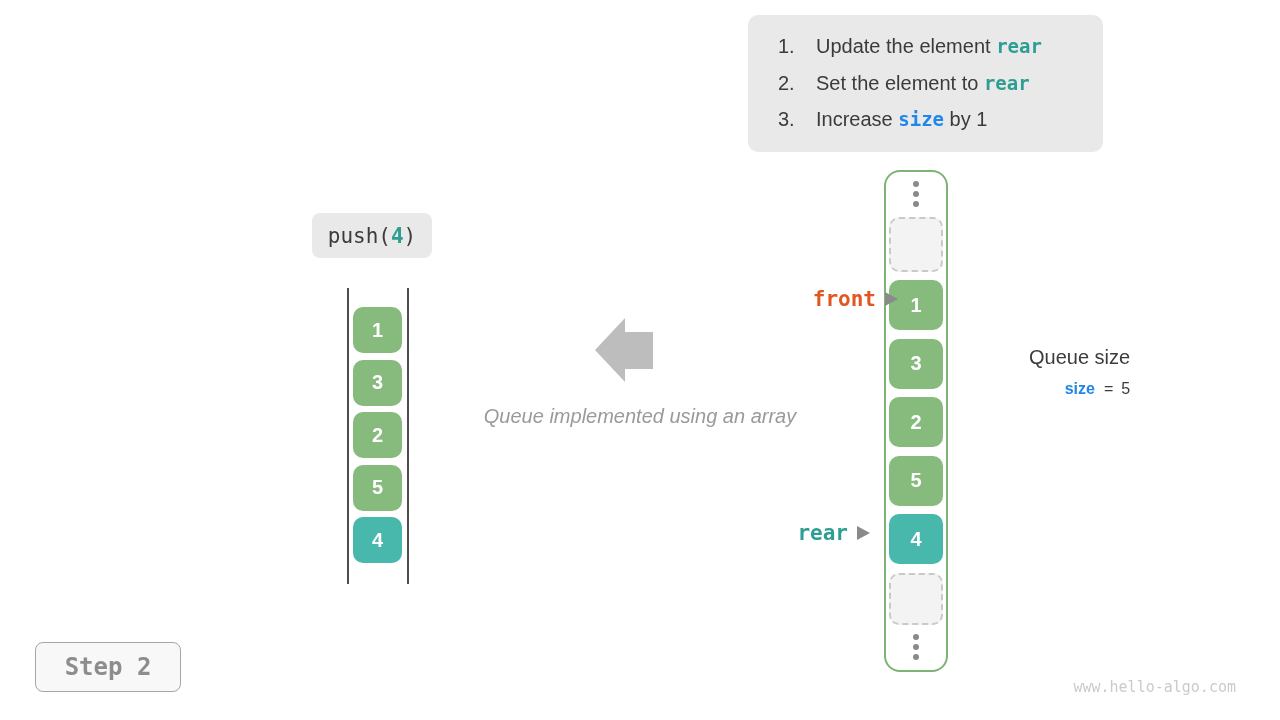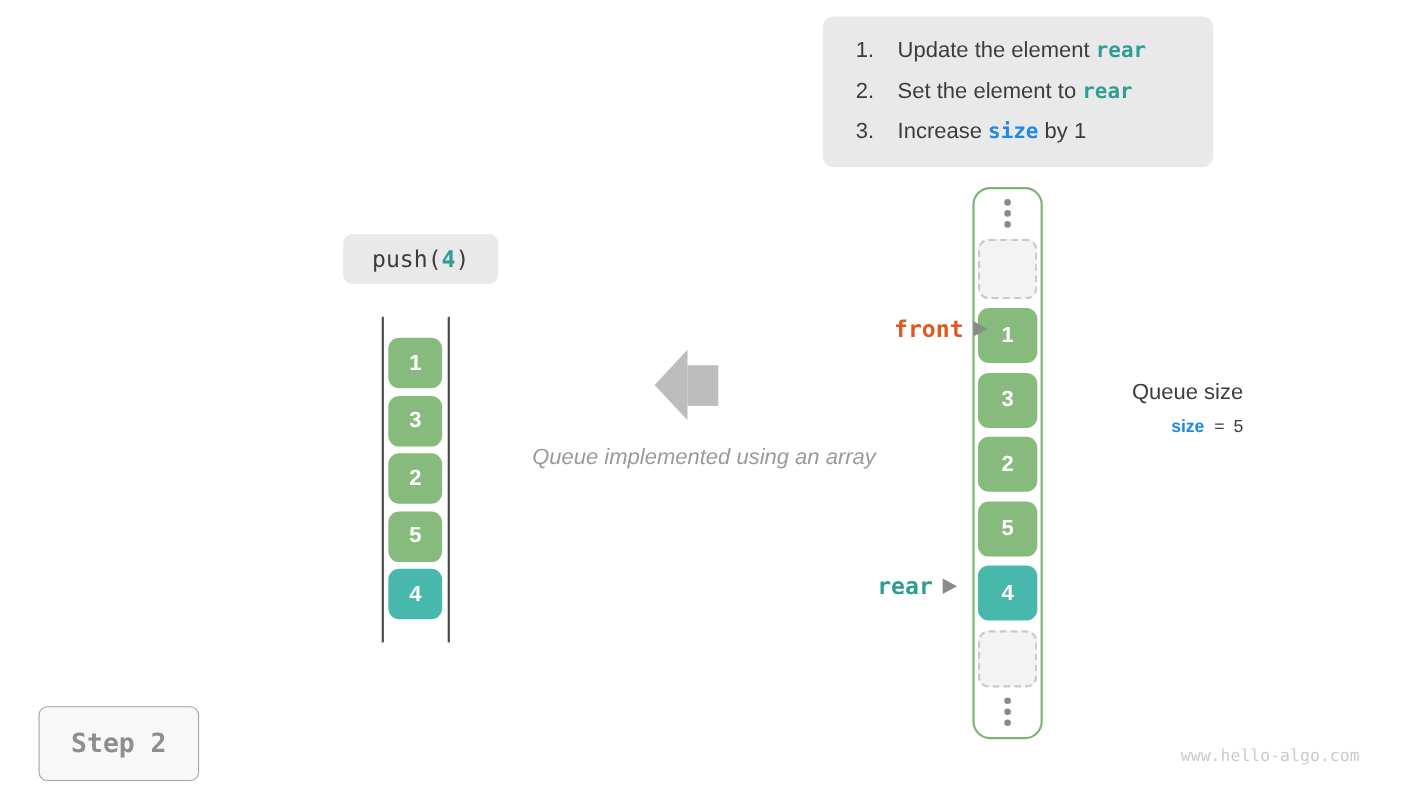--- a/index.html
+++ b/index.html
@@ -14,21 +14,21 @@
     color: #3b3b3b; font-size: 20px;
   }
   .instr-line { display: flex; align-items: baseline; height: 36.5px; line-height: 36.5px; }
   .instr-num { width: 38px; flex: 0 0 38px; }
   .code { font-family: "DejaVu Sans Mono", monospace; font-weight: bold; font-size: 19px; }
   .code-teal { color: #2f9e92; }
   .code-blue { color: #2187e8; }
 
   
   .push-label {
-    position: absolute; left: 312px; top: 213px; width: 141px; height: 45px;
+    position: absolute; left: 312px; top: 213px; width: 120px; height: 45px;
     background: #e9e9e9; border-radius: 8px;
     display: flex; align-items: center; justify-content: center;
     font-family: "DejaVu Sans Mono", monospace; font-size: 21px; color: #3c3c3c;
   }
   .push-arg { color: #2f9e92; font-weight: bold; }
 
   
   .stack-line { position: absolute; width: 1.5px; background: #4d4d4d; top: 288px; height: 296px; }
   .stack-line.left { left: 347px; }
   .stack-line.right { left: 407px; }
@@ -91,21 +91,21 @@
 
   
   .queue-size { position: absolute; left: 1029px; top: 344px; text-align: right; }
   .qs-title { font-size: 20px; color: #3c3c3c; line-height: 26px; }
   .qs-expr { margin-top: 10px; font-family: Liberation Sans, sans-serif; font-size: 16px; color: #3c3c3c; }
   .qs-var { color: #2187e8; font-weight: bold; }
   .qs-eq { margin: 0 8px 0 9px; }
 
   
   .step-badge {
-    position: absolute; left: 35px; top: 642px; width: 146px; height: 68px;
+    position: absolute; left: 35px; top: 642px; width: 146px; height: 50px;
     border: 1.5px solid #a6a6a6; border-radius: 8px; background: #f8f8f8;
     display: flex; align-items: center; justify-content: center;
     font-family: "DejaVu Sans Mono", monospace; font-weight: bold; font-size: 24px; color: #8d8d8d;
   }
 
   
   .watermark {
     position: absolute; right: 44px; top: 678px;
     font-family: "DejaVu Sans Mono", monospace; font-size: 15px; color: #cbcbcb; text-align: right;
   }

